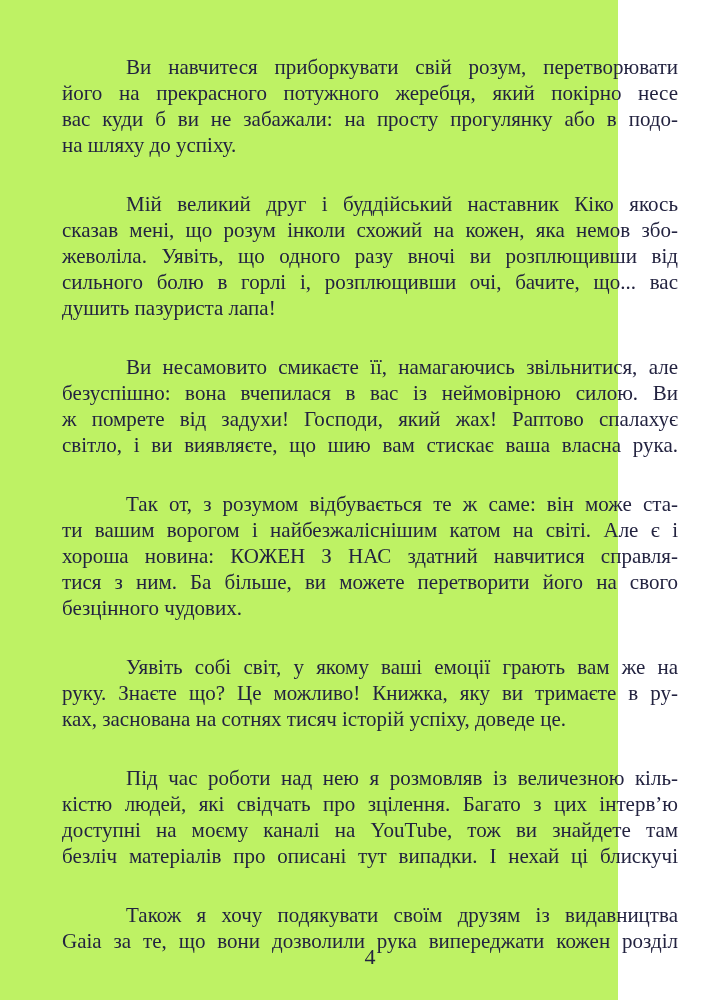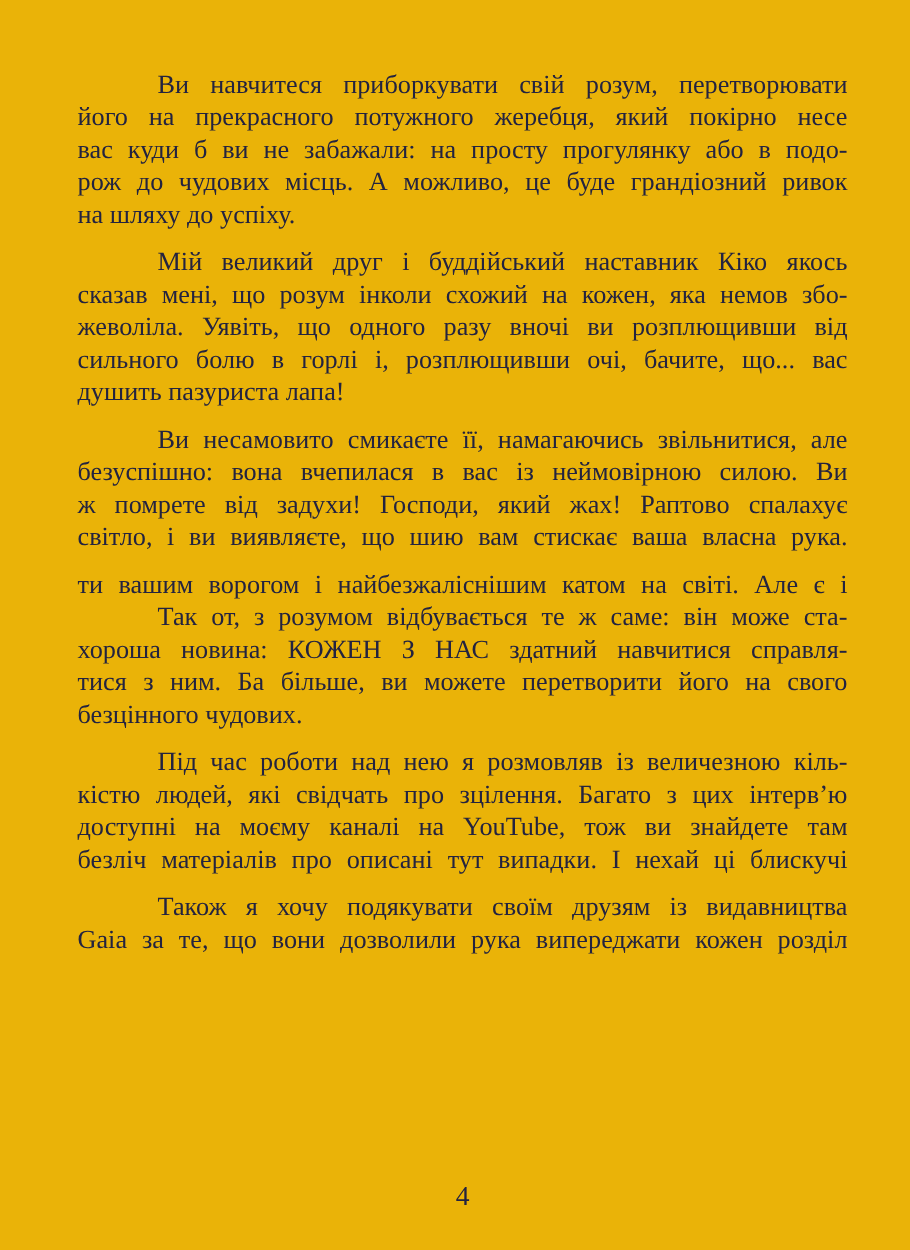--- a/index.html
+++ b/index.html
@@ -10,38 +10,38 @@
     width: 728px;
     height: 1000px;
     background: #ffffff;
     font-family: "Liberation Serif", "DejaVu Serif", serif;
     position: relative;
     overflow: hidden;
   }
   .book-page {
     position: absolute;
     top: 0; left: 0;
-    width: 728px;
+    width: 618px;
     height: 1000px;
-    background: #eab308;
+    background: #bef264;
   }
   .text-block {
     position: absolute;
     top: 54px;
     left: 62px;
     width: 616px;
     color: #232340;
     font-size: 21px;
     line-height: 26px;
   }
   .paragraph {
     margin: 0 0 0 0;
   }
   .paragraph + .paragraph {
-    margin-top: 12px;
+    margin-top: 33px;
   }
   .line {
     text-align: justify;
     text-align-last: left;
     white-space: normal;
     height: 26px;
     overflow: visible;
   }
   .line.fill {
     text-align-last: justify;
@@ -62,42 +62,46 @@
 </style>
 </head>
 <body>
 
 <div class="book-page">
   <div class="text-block">
       <div class="paragraph">
         <div class="line indent fill">Ви навчитеся приборкувати свій розум, перетворювати</div>
         <div class="line fill">його на прекрасного потужного жеребця, який покірно несе</div>
         <div class="line fill">вас куди б ви не забажали: на просту прогулянку або в подо-</div>
-        <div class="line fill">рож до чудових місць. А можливо, це буде грандіозний ривок</div>
         <div class="line">на шляху до успіху.</div>
       </div>
       <div class="paragraph">
         <div class="line indent fill">Мій великий друг і буддійський наставник Кіко якось</div>
         <div class="line fill">сказав мені, що розум інколи схожий на кожен, яка немов збо-</div>
         <div class="line fill">жеволіла. Уявіть, що одного разу вночі ви розплющивши від</div>
         <div class="line fill">сильного болю в горлі і, розплющивши очі, бачите, що... вас</div>
         <div class="line">душить пазуриста лапа!</div>
       </div>
       <div class="paragraph">
         <div class="line indent fill">Ви несамовито смикаєте її, намагаючись звільнитися, але</div>
         <div class="line fill">безуспішно: вона вчепилася в вас із неймовірною силою. Ви</div>
         <div class="line fill">ж помрете від задухи! Господи, який жах! Раптово спалахує</div>
         <div class="line fill">світло, і ви виявляєте, що шию вам стискає ваша власна рука.</div>
       </div>
       <div class="paragraph">
+        <div class="line indent fill">Так от, з розумом відбувається те ж саме: він може ста-</div>
         <div class="line fill">ти вашим ворогом і найбезжаліснішим катом на світі. Але є і</div>
-        <div class="line indent fill">Так от, з розумом відбувається те ж саме: він може ста-</div>
         <div class="line fill">хороша новина: КОЖЕН З НАС здатний навчитися справля-</div>
         <div class="line fill">тися з ним. Ба більше, ви можете перетворити його на свого</div>
         <div class="line">безцінного чудових.</div>
+      </div>
+      <div class="paragraph">
+        <div class="line indent fill">Уявіть собі світ, у якому ваші емоції грають вам же на</div>
+        <div class="line fill">руку. Знаєте що? Це можливо! Книжка, яку ви тримаєте в ру-</div>
+        <div class="line">ках, заснована на сотнях тисяч історій успіху, доведе це.</div>
       </div>
       <div class="paragraph">
         <div class="line indent fill">Під час роботи над нею я розмовляв із величезною кіль-</div>
         <div class="line fill">кістю людей, які свідчать про зцілення. Багато з цих інтерв’ю</div>
         <div class="line fill">доступні на моєму каналі на YouTube, тож ви знайдете там</div>
         <div class="line fill">безліч матеріалів про описані тут випадки. І нехай ці блискучі</div>
       </div>
       <div class="paragraph">
         <div class="line indent fill">Також я хочу подякувати своїм друзям із видавництва</div>
         <div class="line fill">Gaia за те, що вони дозволили рука випереджати кожен розділ</div>

